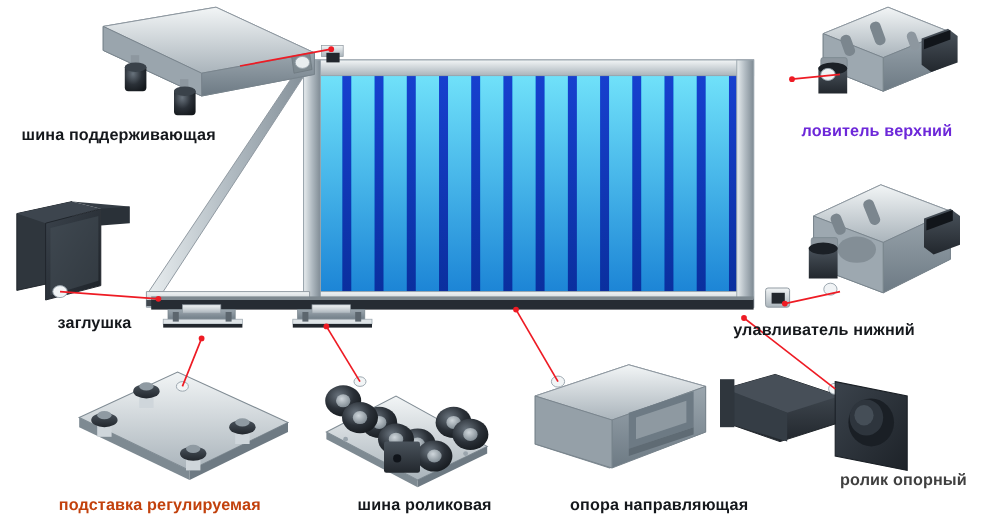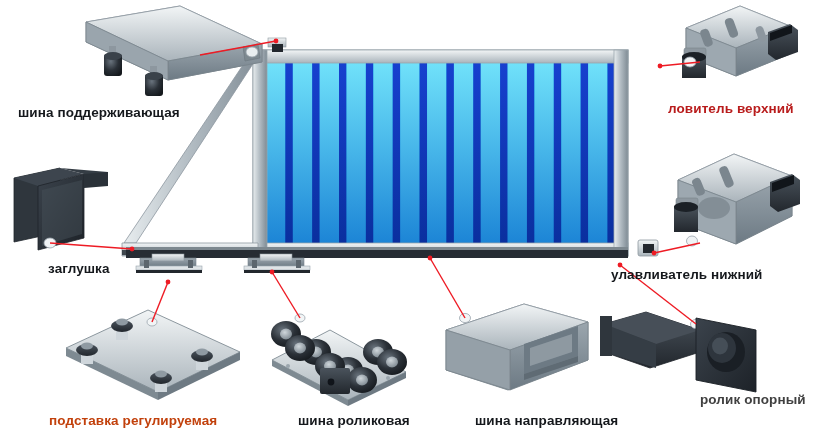--- a/index.html
+++ b/index.html
@@ -330,21 +330,21 @@
         <circle cx="272" cy="272" r="2.4" fill="#ee1b24"></circle>
         <line x1="465" y1="318" x2="430" y2="258" stroke="#ee1b24" stroke-width="1.4"></line>
         <circle cx="430" cy="258" r="2.4" fill="#ee1b24"></circle>
         <line x1="696" y1="324" x2="620" y2="265" stroke="#ee1b24" stroke-width="1.4"></line>
         <circle cx="620" cy="265" r="2.4" fill="#ee1b24"></circle>
       </g>
   </svg>
 
   <div id="label-group">
       <div class="lbl" style="left: 18px; top: 105px; color: rgb(21, 24, 28);">шина поддерживающая</div>
-      <div class="lbl" style="left: 668px; top: 101px; color: #b91c1c;">ловитель верхний</div>
+      <div class="lbl" style="left: 668px; top: 101px; color: #6d28d9;">ловитель верхний</div>
       <div class="lbl" style="left: 18px; top: 261px; color: rgb(21, 24, 28); margin-left: 30px;">заглушка</div>
       <div class="lbl" style="left: 611px; top: 267px; color: rgb(21, 24, 28);">улавливатель нижний</div>
       <div class="lbl" style="left: 49px; top: 413px; color: #c2410c;">подставка регулируемая</div>
       <div class="lbl" style="left: 298px; top: 413px; color: rgb(21, 24, 28);">шина роликовая</div>
-      <div class="lbl" style="left: 475px; top: 413px; color: rgb(21, 24, 28);">шина направляющая</div>
+      <div class="lbl" style="left: 475px; top: 413px; color: rgb(21, 24, 28);">опора направляющая</div>
       <div class="lbl" style="left: 700px; top: 392px; color: #404040; text-align: right;">ролик опорный</div>
     </div>
 </div>
 
 </body></html>

